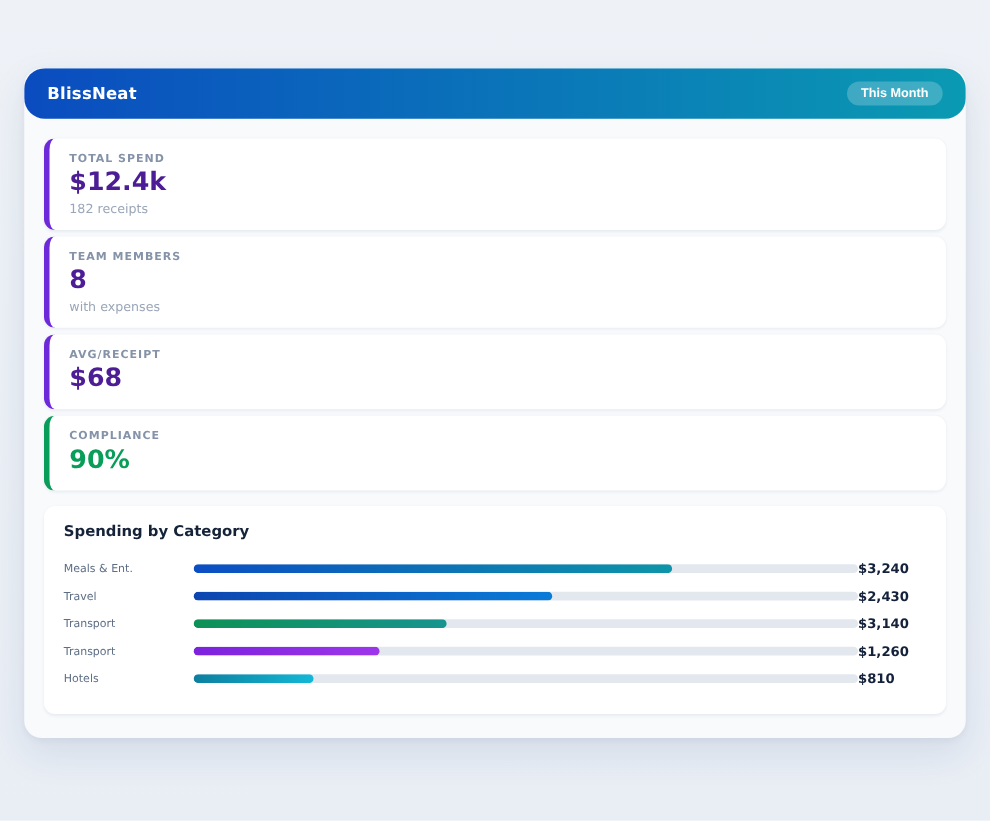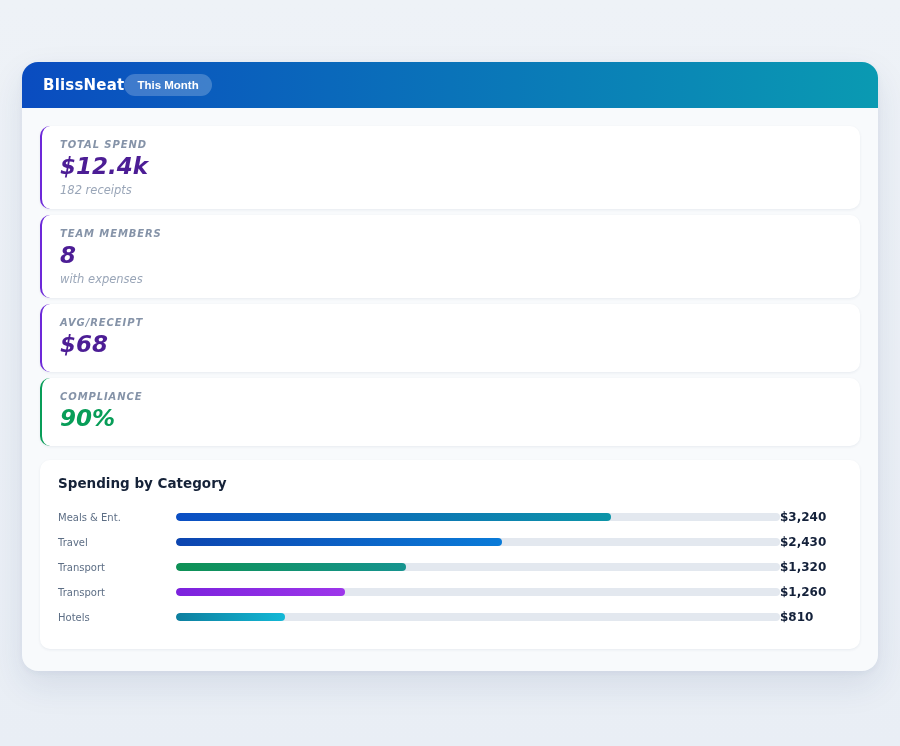--- a/index.html
+++ b/index.html
@@ -16,21 +16,23 @@
     border-radius: 16px;
     box-shadow: 0 14px 34px rgba(30, 60, 110, 0.10), 0 2px 6px rgba(30,60,110,0.05);
     overflow: hidden;
   }
 
   .app-header {
     height: 46px;
     background: linear-gradient(90deg, #0a4cc0 0%, #0a9ab2 100%);
     display: flex;
     align-items: center;
+    justify-content: space-between;
     padding: 0 21px;
+    border-radius: 19px;
   }
   .app-title {
     color: #ffffff;
     font-size: 15px;
     font-weight: 700;
     letter-spacing: 0.2px;
   }
   .period-badge {
     background: rgba(255,255,255,0.22);
     color: #ffffff;
@@ -40,25 +42,24 @@
     border-radius: 999px;
     border: none;
     cursor: pointer;
   }
 
   .content { padding: 18px 18px 22px; }
 
   .stat-card {
     background: #ffffff;
     border-radius: 10px;
-    border-left: 2px solid #6d28d9;
+    border-left: 5px solid #6d28d9;
     box-shadow: 0 1px 3px rgba(16, 42, 83, 0.07);
     padding: 13px 18px 12px;
     margin-bottom: 6px;
-    font-style: italic;
   }
   .stat-card.accent-green { border-left-color: #089d58; }
   .stat-label {
     font-size: 10px;
     font-weight: 700;
     letter-spacing: 0.09em;
     color: #8593a8;
     text-transform: uppercase;
   }
   .stat-value {
@@ -170,21 +171,21 @@
       <div class="bar-fill" style="width: 54%; background: linear-gradient(90deg, rgb(13, 69, 176), rgb(10, 123, 216));"></div>
     </div>
     <span class="cat-value">$2,430</span>
   </div>
 
   <div class="cat-row">
     <span class="cat-label">Transport</span>
     <div class="bar-track">
       <div class="bar-fill" style="width: 38%; background: linear-gradient(90deg, rgb(14, 145, 85), rgb(22, 148, 143));"></div>
     </div>
-    <span class="cat-value">$1,320</span>
+    <span class="cat-value">$3,140</span>
   </div>
 
   <div class="cat-row">
     <span class="cat-label">Transport</span>
     <div class="bar-track">
       <div class="bar-fill" style="width: 28%; background: linear-gradient(90deg, rgb(124, 34, 221), rgb(157, 54, 234));"></div>
     </div>
     <span class="cat-value">$1,260</span>
   </div>
 

